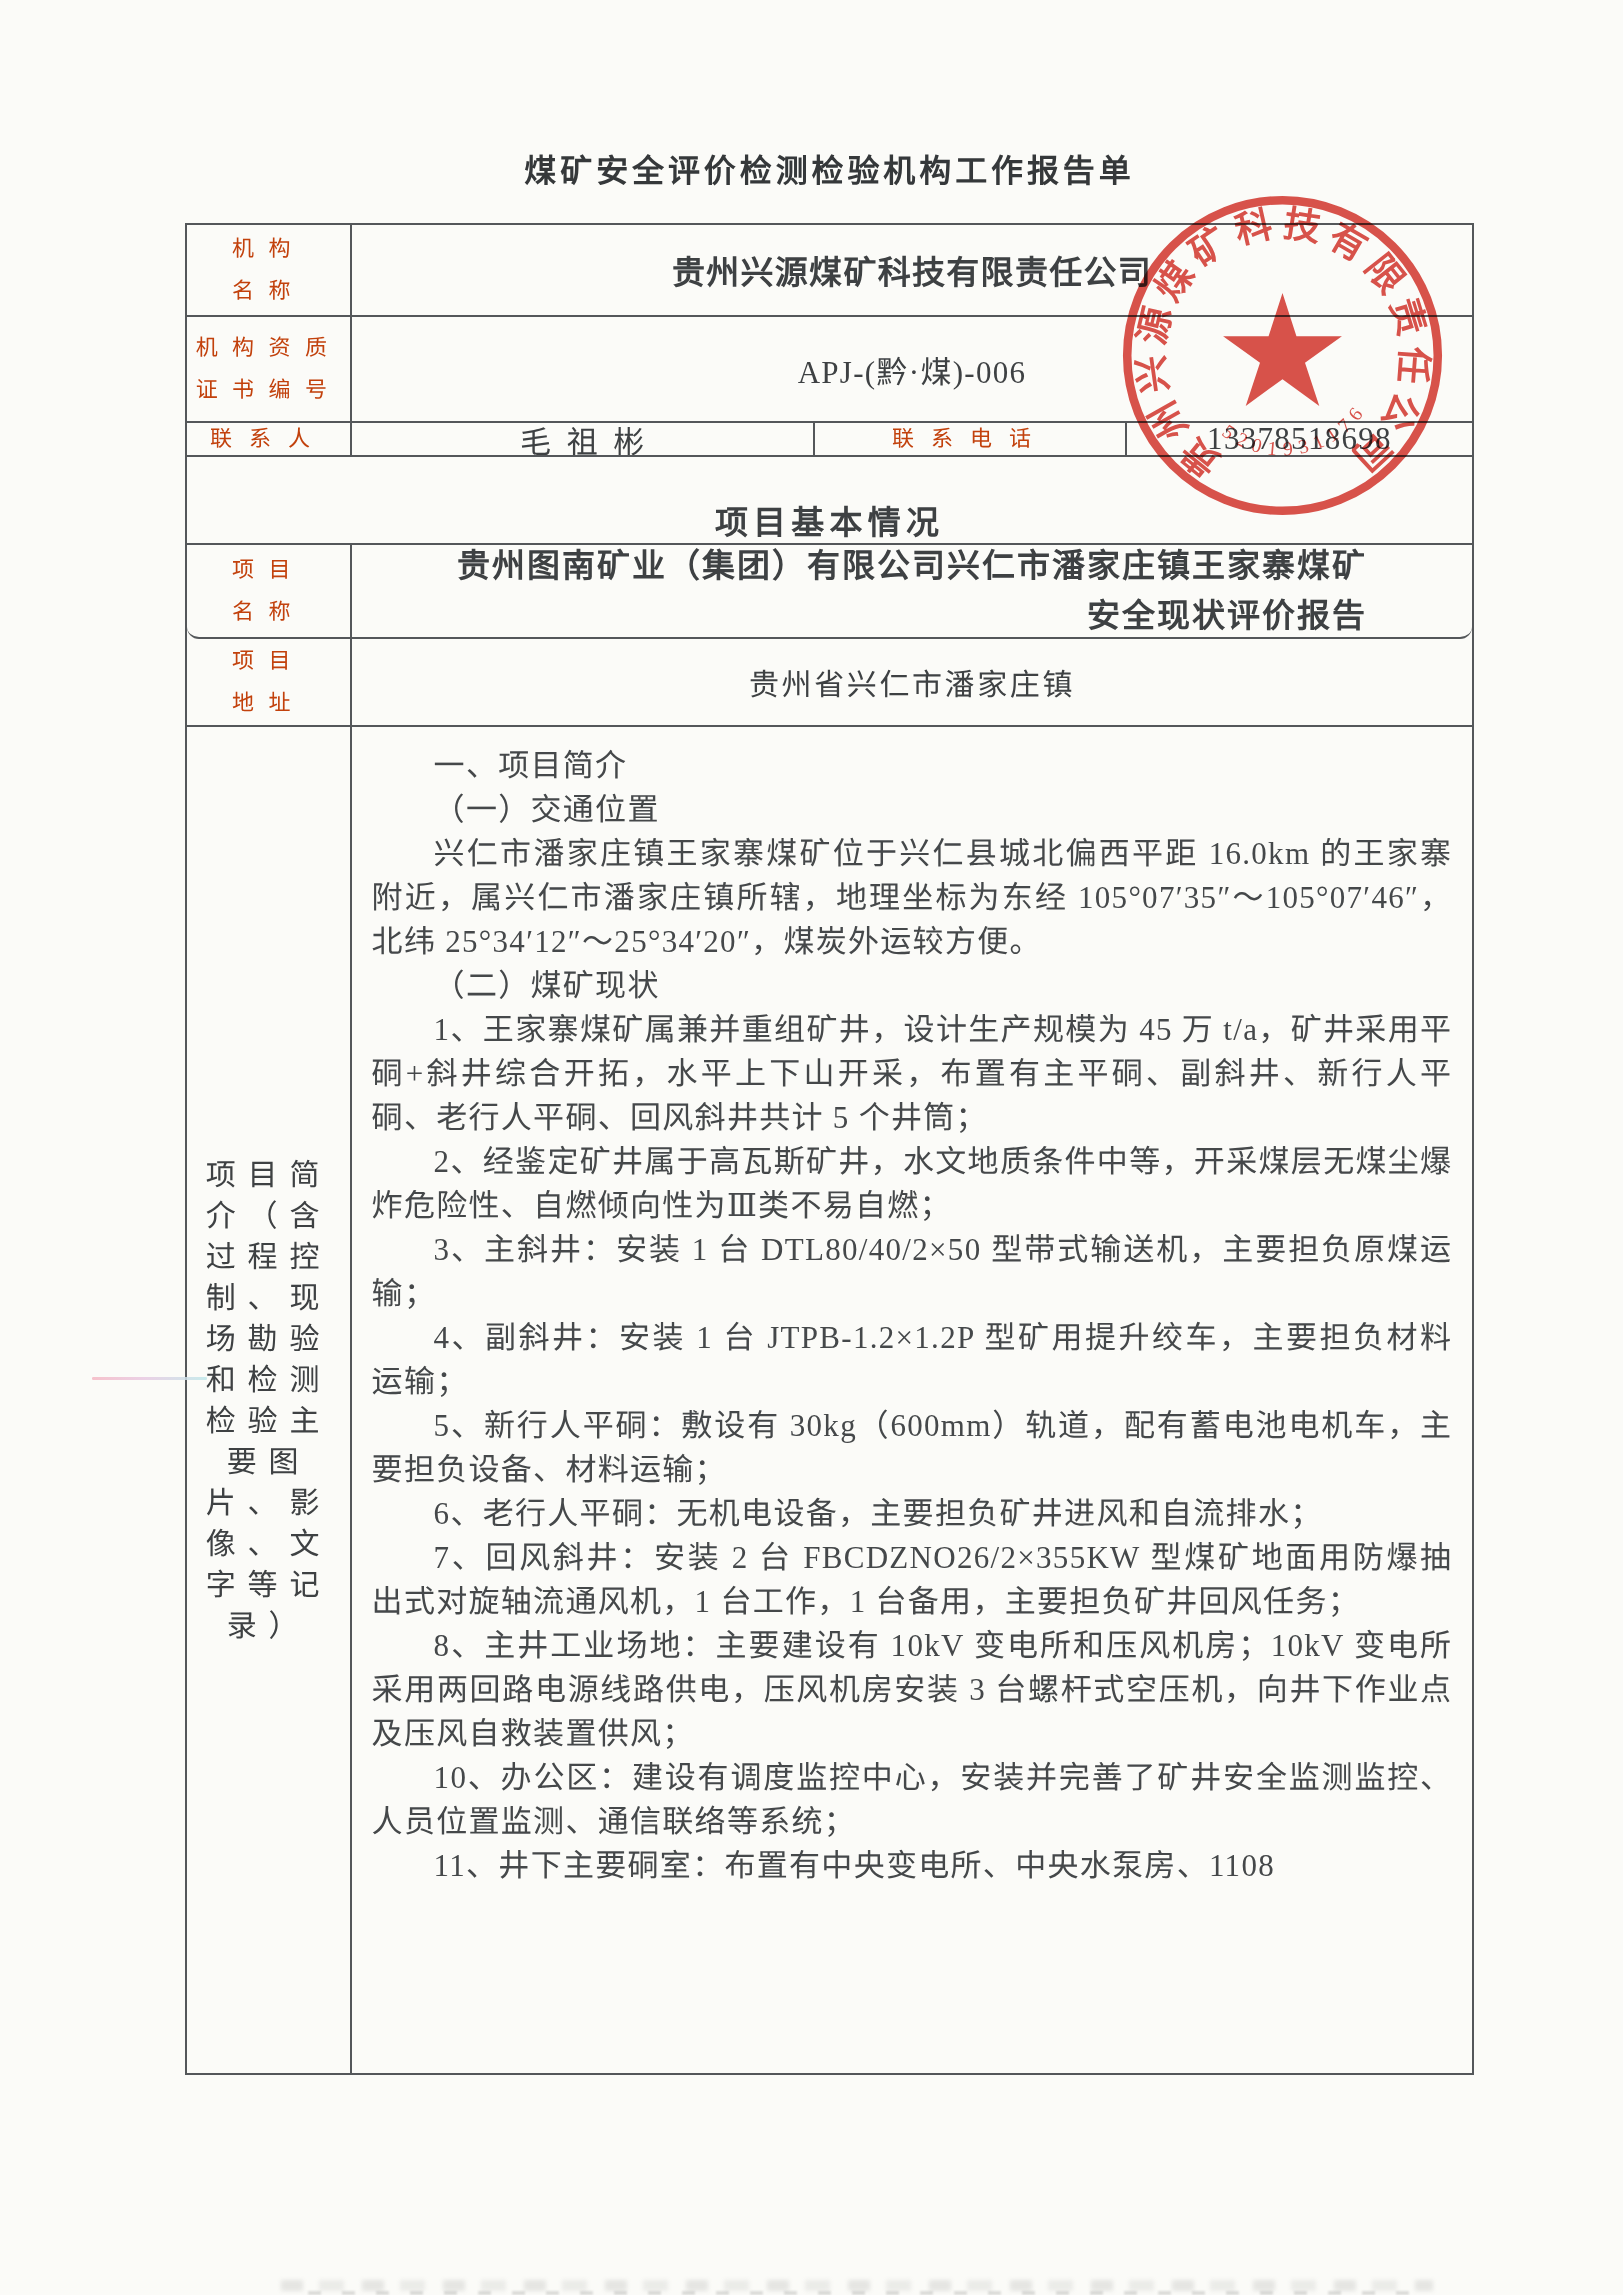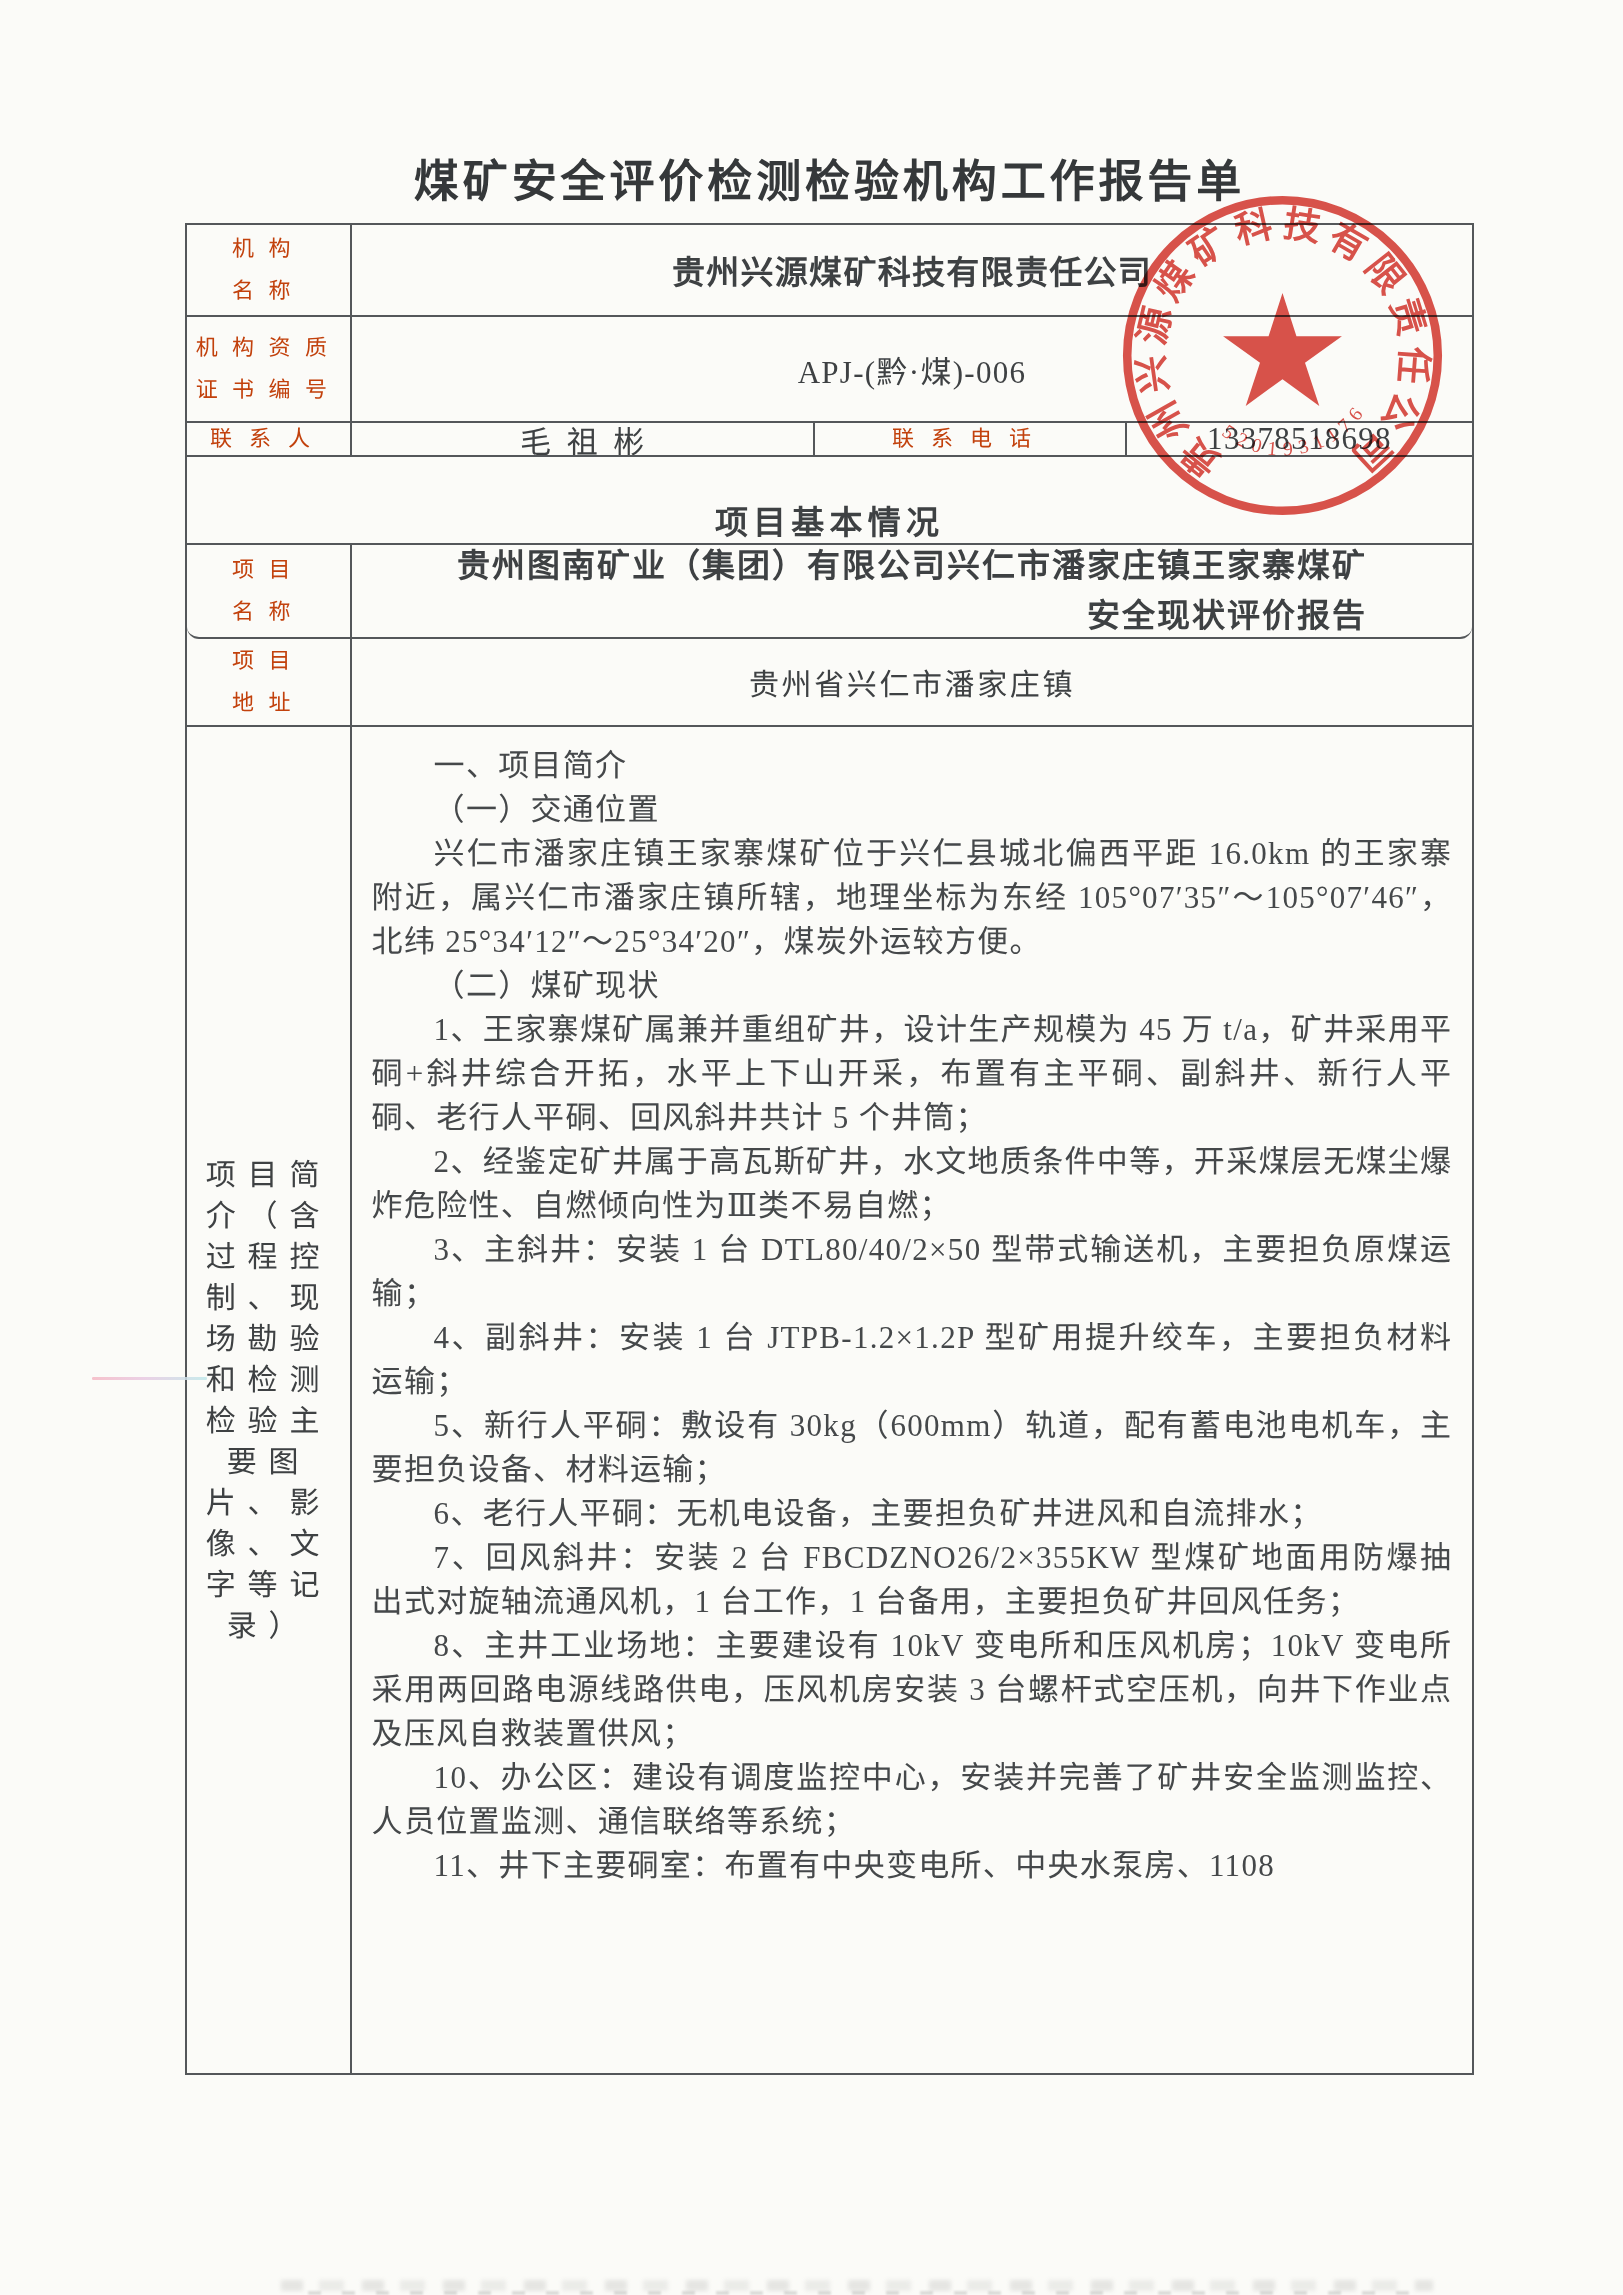--- a/index.html
+++ b/index.html
@@ -14,21 +14,21 @@
     overflow: hidden;
     color: #3e4143;
   }
   .sheet { position: absolute; inset: 0; }
 
   
   .doc-title {
     position: absolute;
     left: 185px; top: 145px; width: 1289px;
     text-align: center;
-    font-size: 45px;
+    font-size: 32px;
     font-weight: bold;
     letter-spacing: 3.9px;
     color: #35383a;
     white-space: nowrap;
   }
 
   
   .tbl {
     position: absolute;
     left: 185px; top: 223px;

